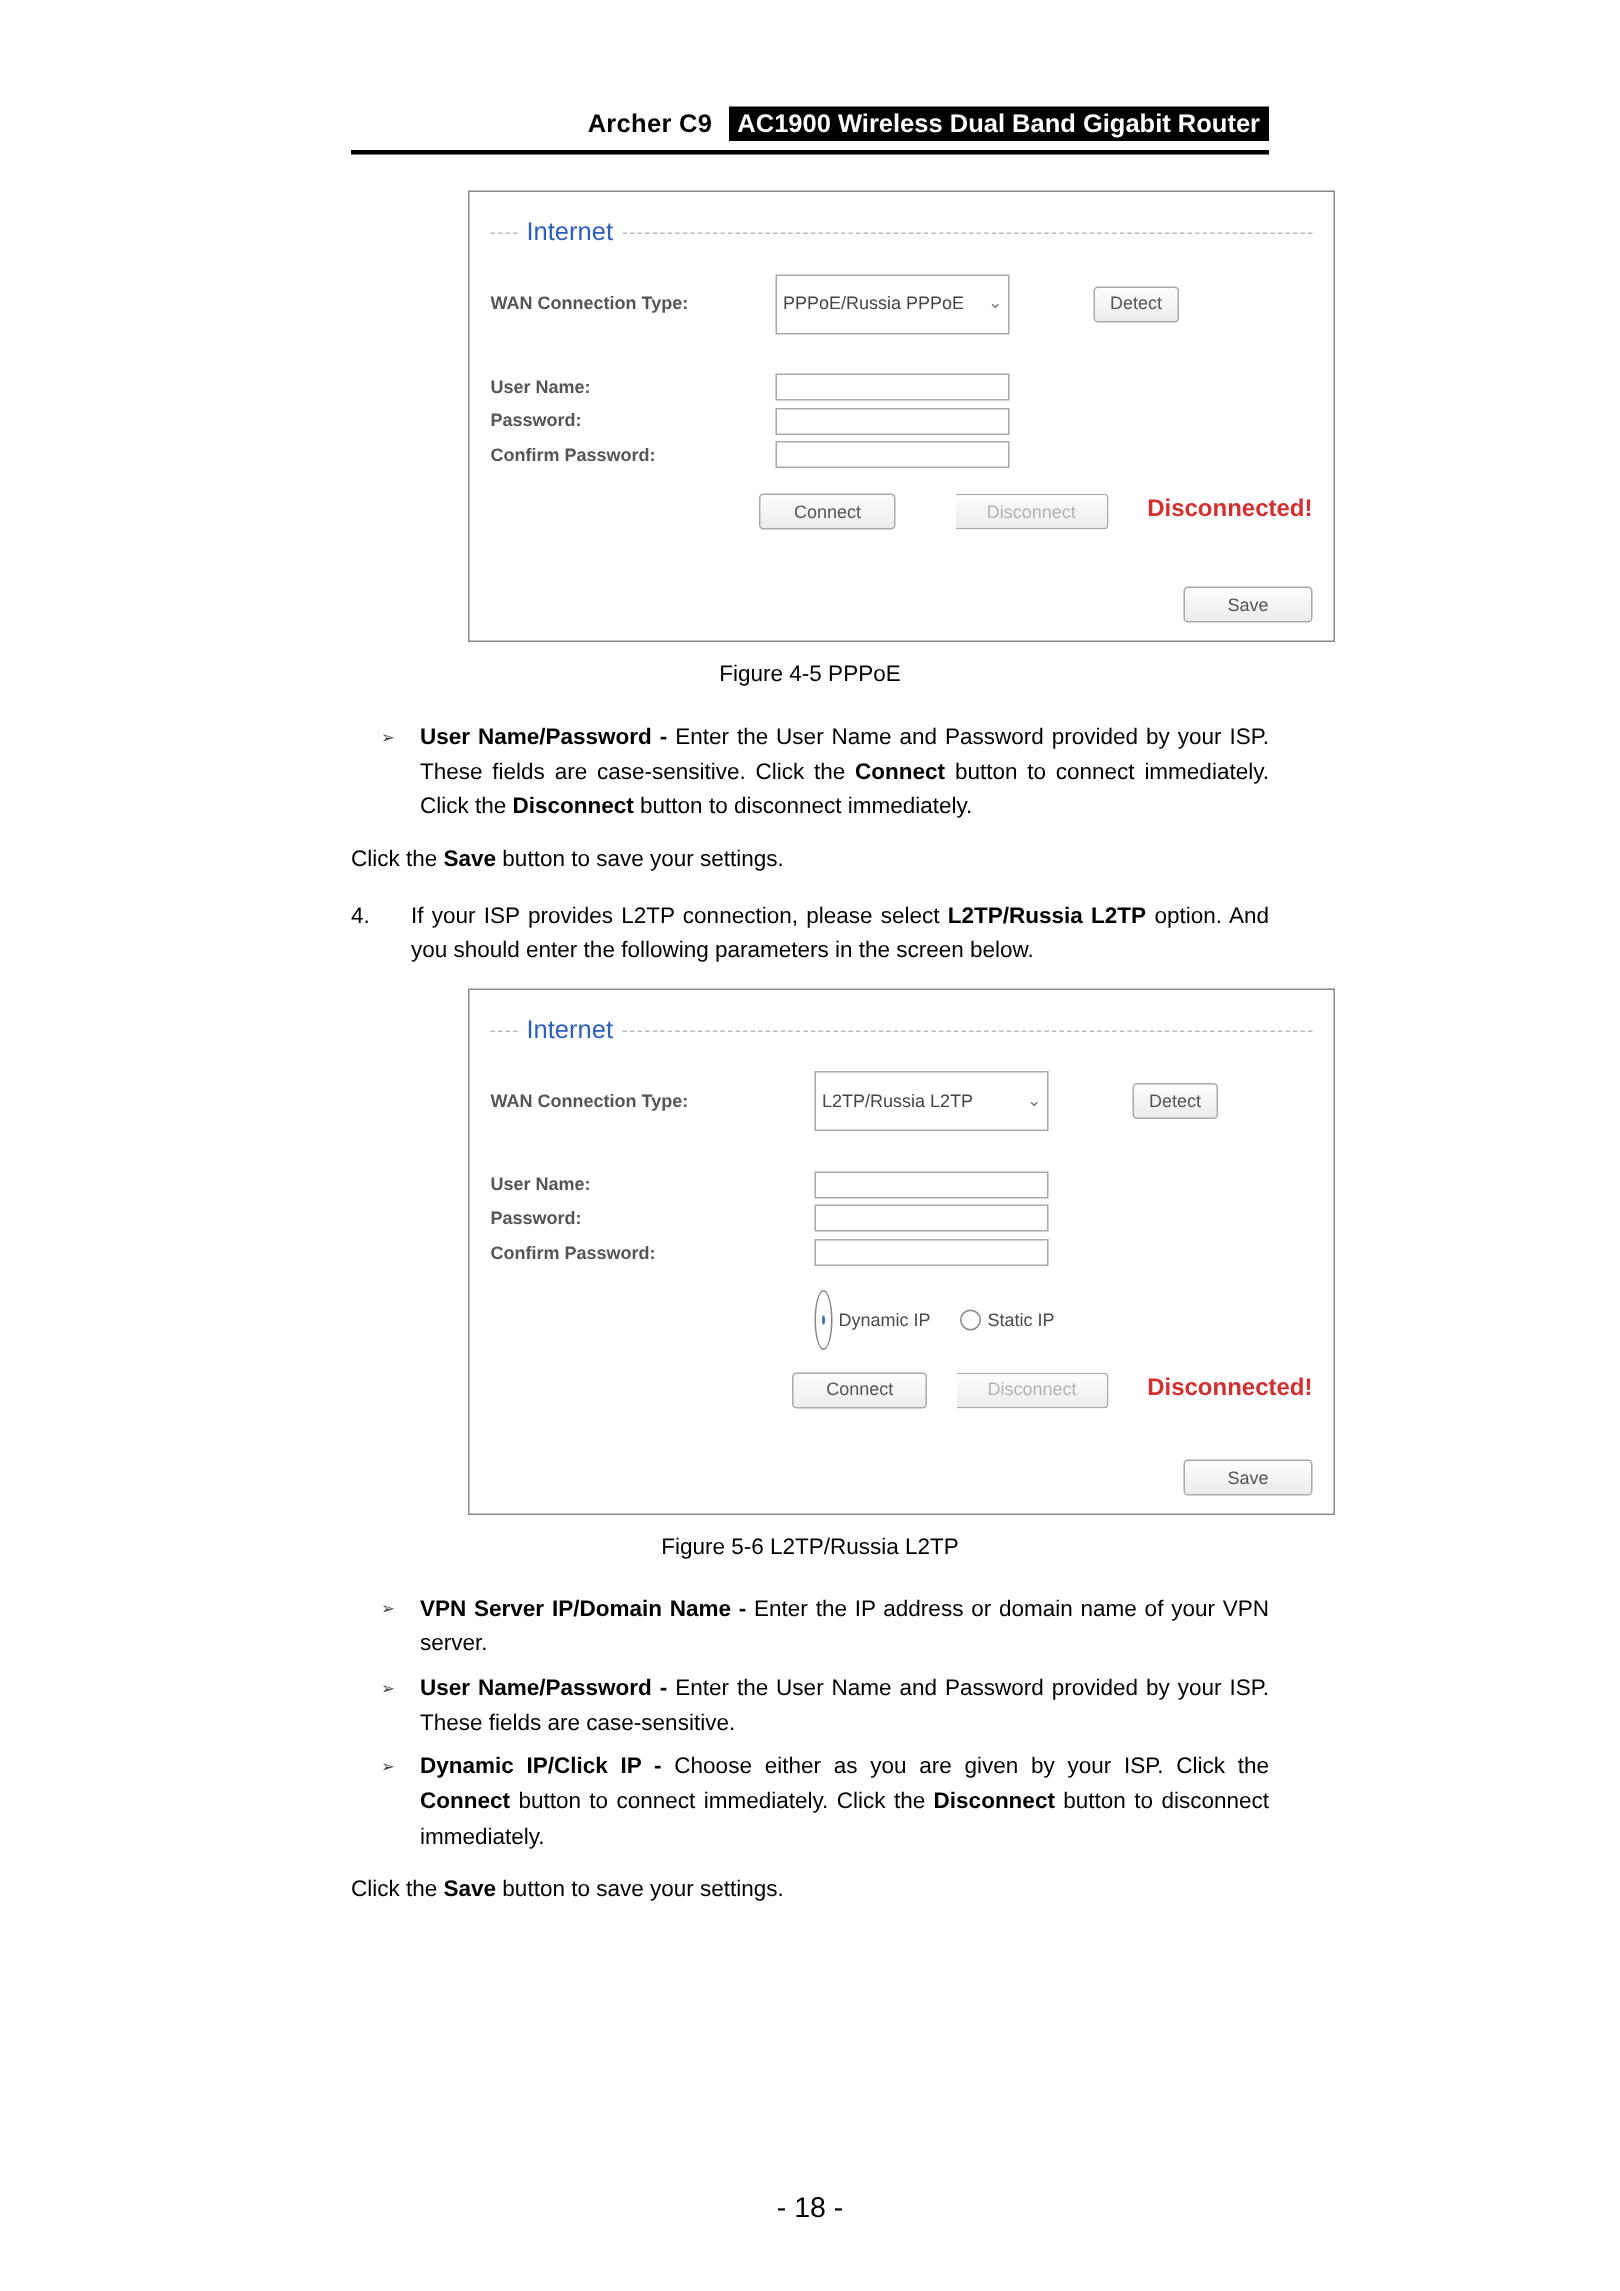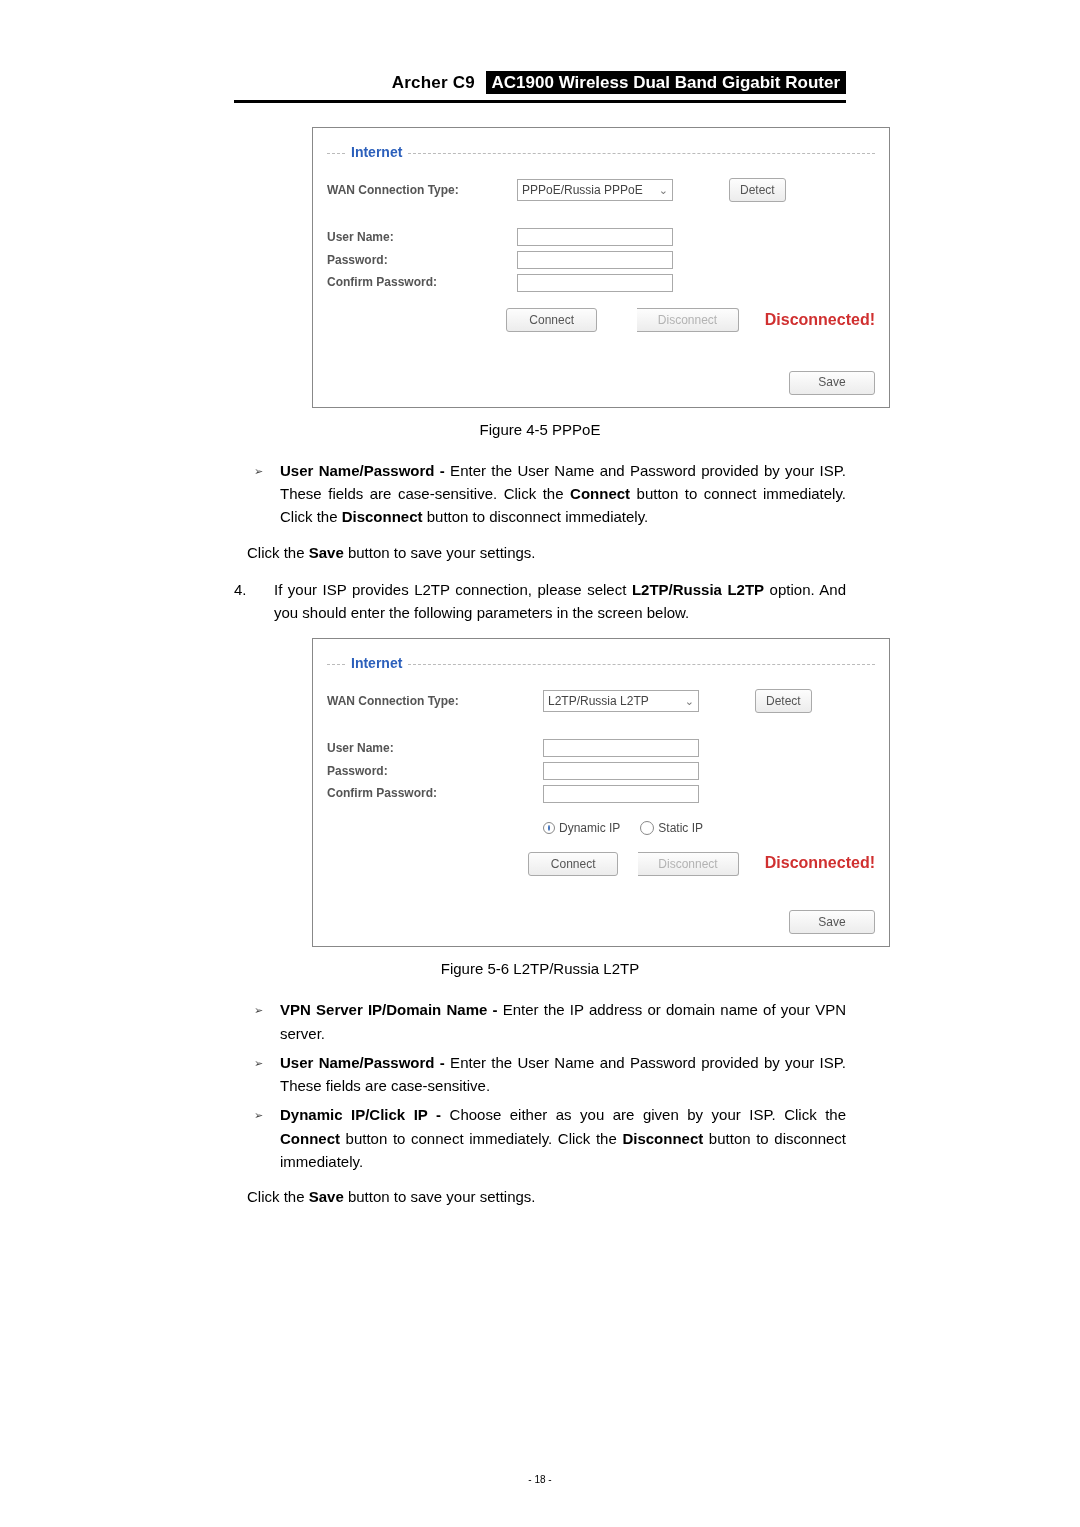--- a/index.html
+++ b/index.html
@@ -61,22 +61,22 @@
     margin-right: 6px;
   }
   .dash-right {
     border-top: 1px dashed #bbb;
     flex: 1;
     height: 0;
     margin-left: 6px;
   }
   .panel-title {
     color: #2b5fbb;
-    font-weight: bold;
-    font-size: 14px;
+    font-weight: normal;
+    font-size: 17px;
   }
   .frow {
     display: flex;
     align-items: center;
     margin: 4px 0;
     gap: 20px;
   }
   .flabel {
     width: 170px;
     font-weight: bold;
@@ -93,21 +93,21 @@
     background: #fff;
     padding: 1px 4px;
     font-size: 12px;
   }
   .sel {
     border: 1px solid #aaa;
     height: 22px;
     width: 156px;
     box-sizing: border-box;
     background: #fff;
-    padding: 1px 4px;
+    padding: 19px 4px;
     font-size: 12px;
     display: inline-flex;
     align-items: center;
     justify-content: space-between;
     color: #444;
   }
   .chev { font-size: 11px; color: #777; }
   .btn {
     border: 1px solid #aaa;
     border-radius: 3px;
@@ -148,21 +148,21 @@
   .arrow {
     width: 26px;
     flex-shrink: 0;
     color: #444;
     font-size: 11px;
     padding-top: 4px;
   }
   .bcontent { flex: 1; }
   b.strong { font-weight: bold; }
 
-  .para { margin: 8px 0 14px 13px; text-align: justify; }
+  .para { margin: 8px 0 14px 0; text-align: justify; }
 
   .numrow {
     display: flex;
     margin: 6px 0 14px 0;
     text-align: justify;
   }
   .numlabel {
     width: 40px;
     flex-shrink: 0;
   }
@@ -189,21 +189,21 @@
     width:6px; height:6px;
     background:#3b6fbb;
     border-radius:50%;
   }
 
   .footer {
     position: absolute;
     bottom: 40px;
     left: 0; right: 0;
     text-align: center;
-    font-size: 10px;
+    font-size: 19px;
   }
 </style>
 </head>
 <body>
 
 <div class="page">
 
   <div class="hdr">
     <span class="model">Archer C9</span>
     <span class="prod">AC1900 Wireless Dual Band Gigabit Router</span>

